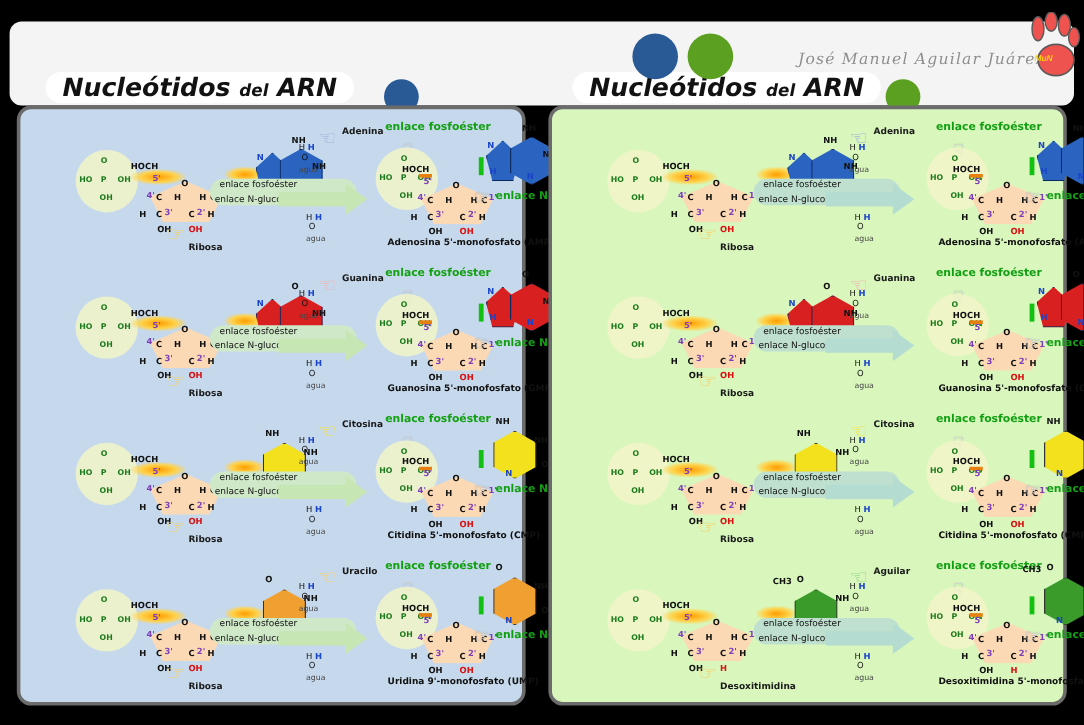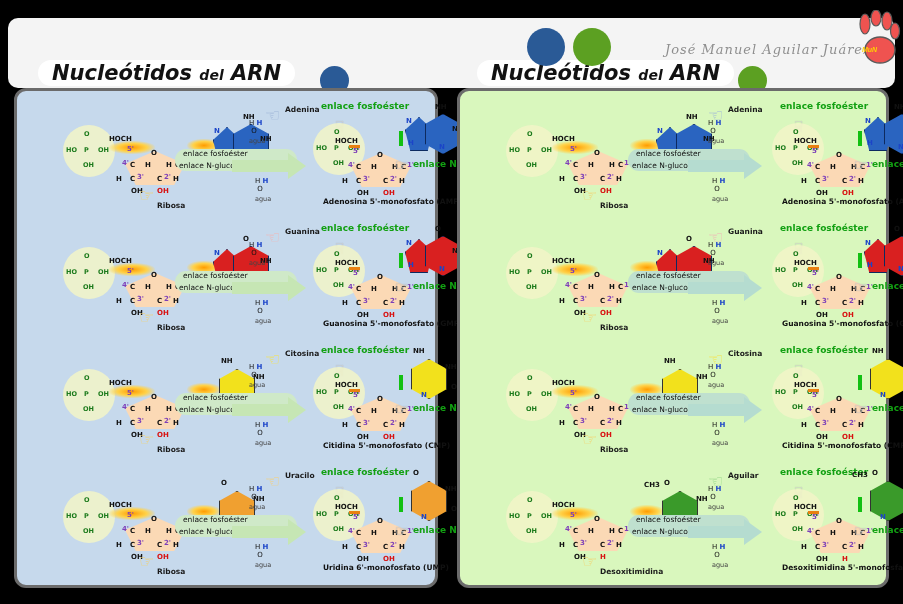--- a/index.html
+++ b/index.html
@@ -449,21 +449,21 @@
         <div class="sug-t" style="left: 340px; top: 88px;">OH</div>
         <div class="sug-t r" style="left: 366px; top: 88px;">OH</div>
         <div class="gbond" style="left: 382px; top: 30px;"></div>
         <div class="ring6" style="left: 394px; top: 14px; background: rgb(240, 160, 48); border: 1.5px solid rgb(51, 51, 51);"></div>
         <div class="blbl" style="left: 396px; top: 2px;">O</div>
         <div class="blbl" style="left: 428px; top: 18px;">NH</div>
         <div class="blbl" style="left: 434px; top: 38px;">O</div>
         <div class="blbl n" style="left: 404px; top: 46px;">N</div>
         <div class="whand" style="left: 378px; top: 56px;">☞</div>
         <div class="grn" style="left: 396px; top: 58px;">enlace N-glucosídico</div>
-        <div class="prod-name" style="left: 306px; top: 96px;">Uridina 6'-monofosfato (UMP)</div>
+        <div class="prod-name" style="left: 306px; top: 96px;">Uridina 9'-monofosfato (UMP)</div>
       </div>
     </div>
 <div class="panel panel-r" id="panelR">
       <div class="row" style="top: 10px;">
         <div class="phos" style="left: 46px; top: 24px;"></div>
         <div class="phos-lbl" style="left: 67px; top: 29px;">O</div>
         <div class="phos-lbl" style="left: 49px; top: 45px;">HO</div>
         <div class="phos-lbl" style="left: 67px; top: 45px;">P</div>
         <div class="phos-lbl" style="left: 81px; top: 45px;">OH</div>
         <div class="phos-lbl" style="left: 66px; top: 60px;">OH</div>

